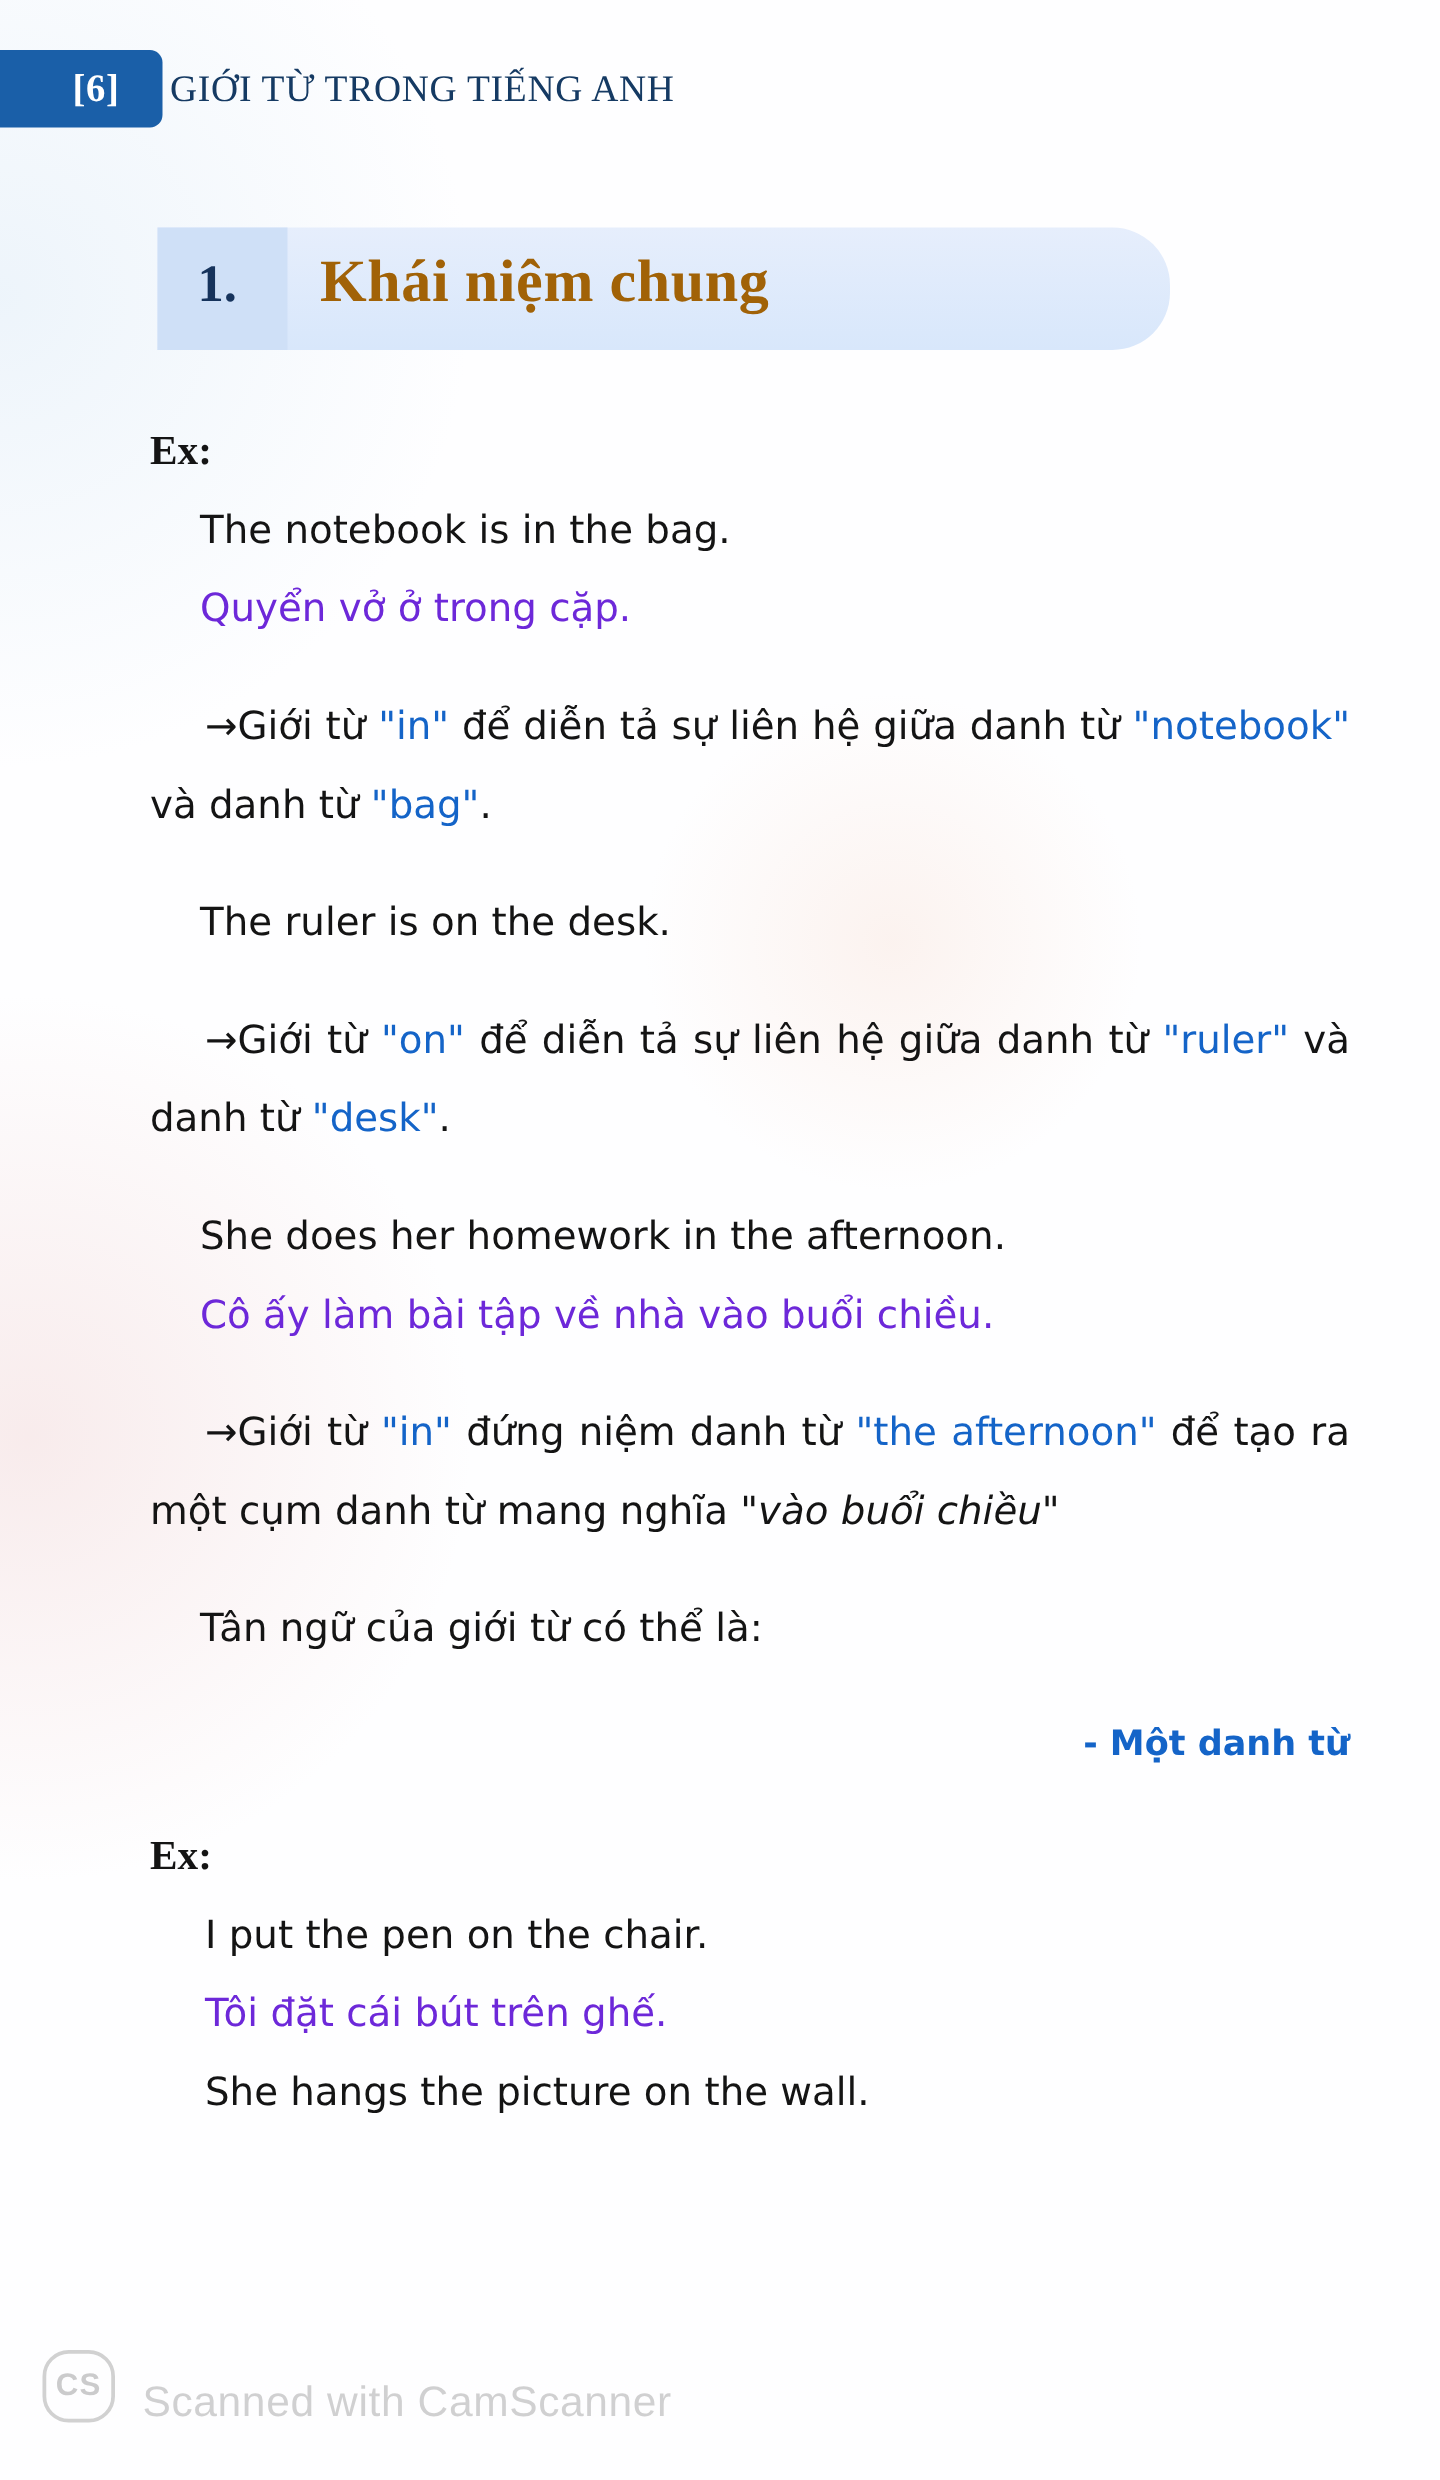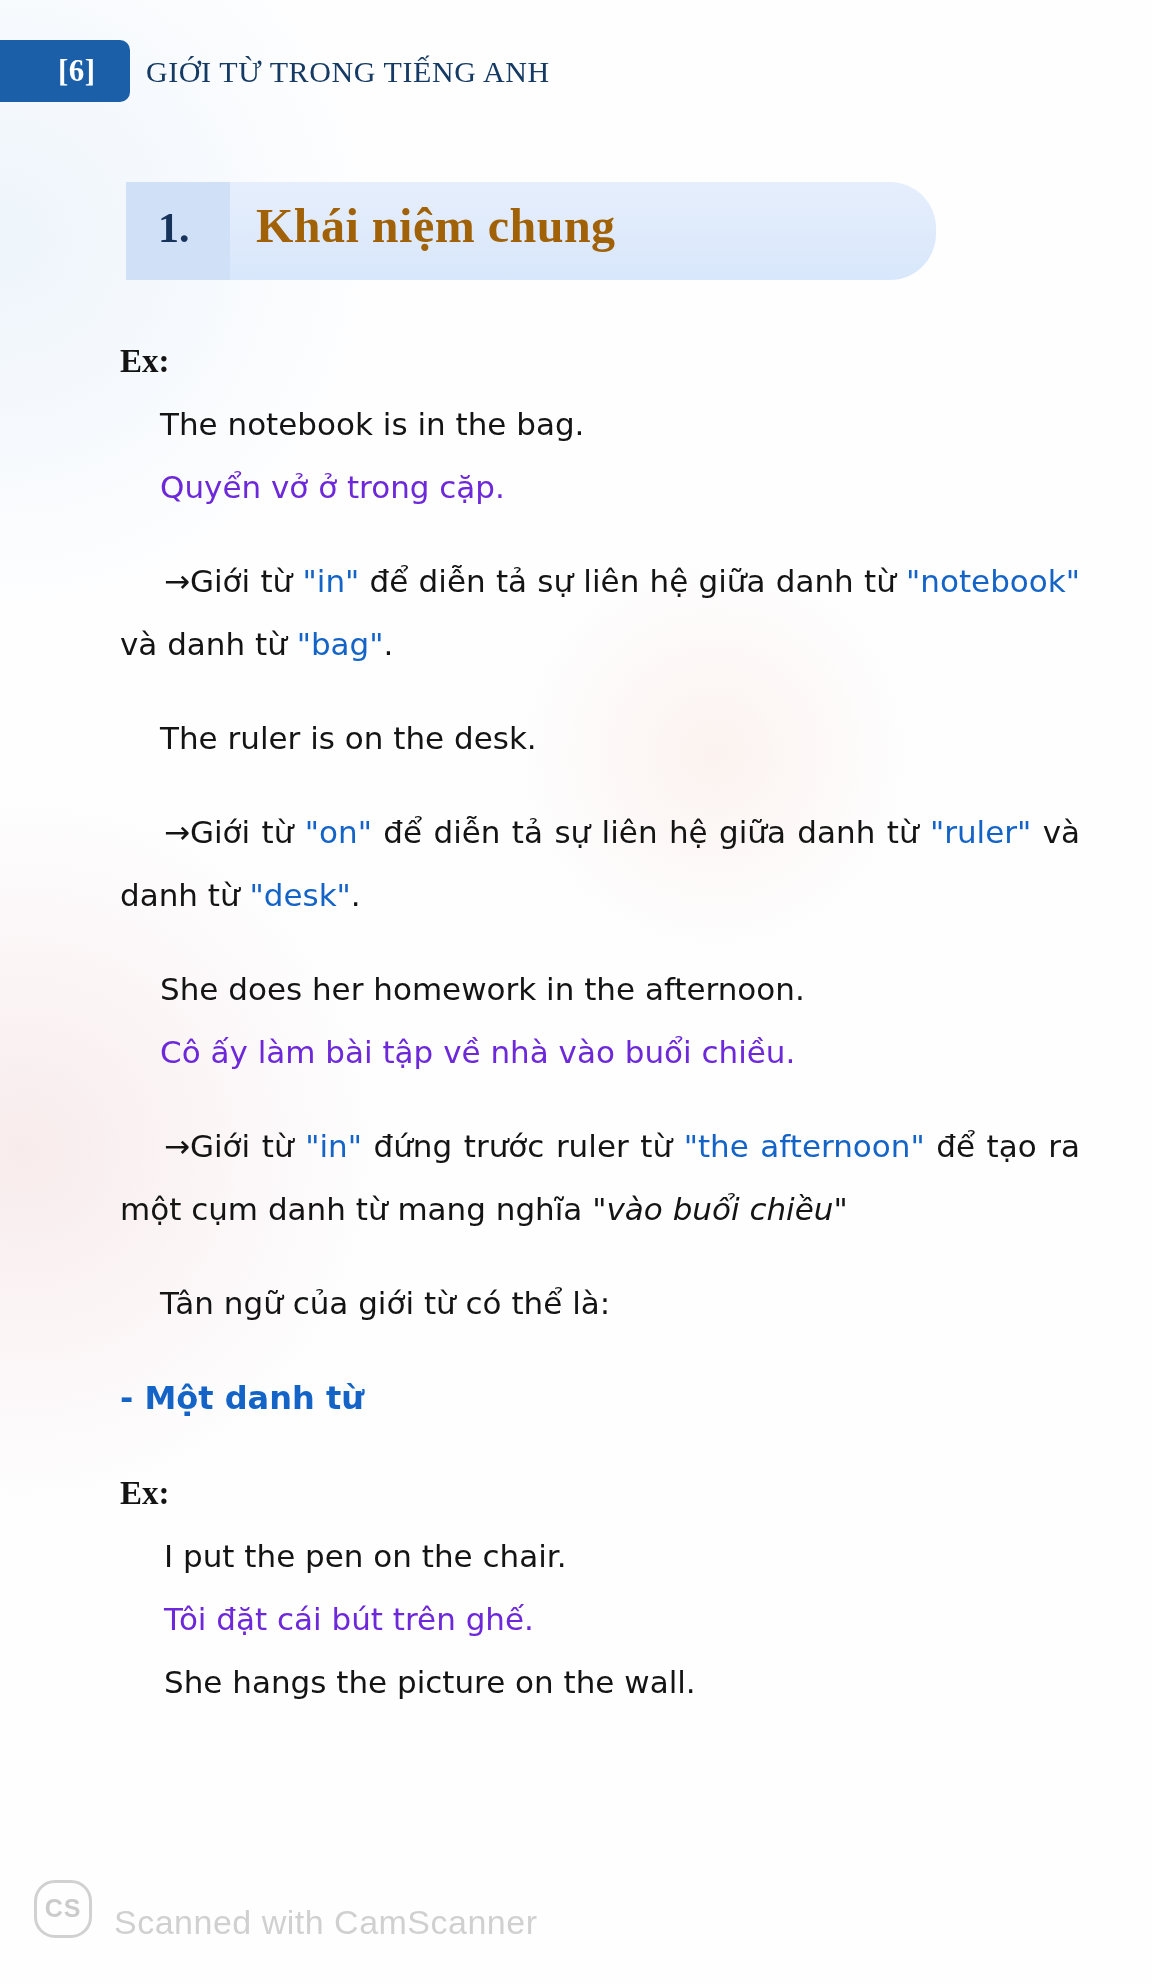--- a/index.html
+++ b/index.html
@@ -48,21 +48,21 @@
     left: 58px;
     top: 13px;
     color: #ffffff;
     font-family: "Liberation Serif", serif;
     font-size: 31px;
     font-weight: bold;
     letter-spacing: 0.5px;
   }
   .header-title {
     position: absolute;
-    left: 146px;
+    left: 136px;
     top: 15px;
     color: #153a63;
     font-family: "Liberation Serif", serif;
     font-size: 30px;
     letter-spacing: 0.6px;
     white-space: nowrap;
   }
 
   
   .section-head {
@@ -126,21 +126,21 @@
   .line.ind1 { padding-left: 40px; }
   .line.ind2 { padding-left: 44px; }
   .ex {
     font-weight: bold;
     margin: 0;
     font-size: 33px;
     font-family: Liberation Serif, serif;
   }
   .vi { color: #6d28d9; }
   .blue { color: #1464c8; }
-  .bluebold { color: #1464c8; font-weight: bold; font-size: 32px; }
+  .bluebold { color: #1464c8; font-weight: bold; font-size: 28px; text-align: right; }
   .ital { font-style: italic; }
   .arrow-block { text-align: justify; padding-left: 0; }
   .arrow-block .start { padding-left: 44px; }
 
   
   .watermark {
     position: absolute;
     left: 34px;
     bottom: 42px;
     display: flex;
@@ -198,21 +198,21 @@
 
   <p class="arrow-block"><span class="start">→Giới từ </span><span class="blue">"in"</span><span> để diễn tả sự liên hệ giữa danh từ </span><span class="blue">"notebook"</span><span> và danh từ </span><span class="blue">"bag"</span><span>.</span></p>
 
   <p class="line ind1">The ruler is on the desk.</p>
 
   <p class="arrow-block"><span class="start">→Giới từ </span><span class="blue">"on"</span><span> để diễn tả sự liên hệ giữa danh từ </span><span class="blue">"ruler"</span><span> và danh từ </span><span class="blue">"desk"</span><span>.</span></p>
 
   <p class="line ind1">She does her homework in the afternoon.</p>
   <p class="line ind1 vi">Cô ấy làm bài tập về nhà vào buổi chiều.</p>
 
-  <p class="arrow-block"><span class="start">→Giới từ </span><span class="blue">"in"</span><span> đứng trước ruler từ </span><span class="blue">"the afternoon"</span><span> để tạo ra một cụm danh từ mang nghĩa </span><span class="ital">"vào buổi chiều"</span></p>
+  <p class="arrow-block"><span class="start">→Giới từ </span><span class="blue">"in"</span><span> đứng niệm danh từ </span><span class="blue">"the afternoon"</span><span> để tạo ra một cụm danh từ mang nghĩa </span><span class="ital">"vào buổi chiều"</span></p>
 
   <p class="line ind1">Tân ngữ của giới từ có thể là:</p>
 
   <p class="bluebold">- Một danh từ</p>
 
   <p class="ex">Ex:</p>
 
   <p class="line ind2">I put the pen on the chair.</p>
   <p class="line ind2 vi">Tôi đặt cái bút trên ghế.</p>
   <p class="line ind2">She hangs the picture on the wall.</p>

